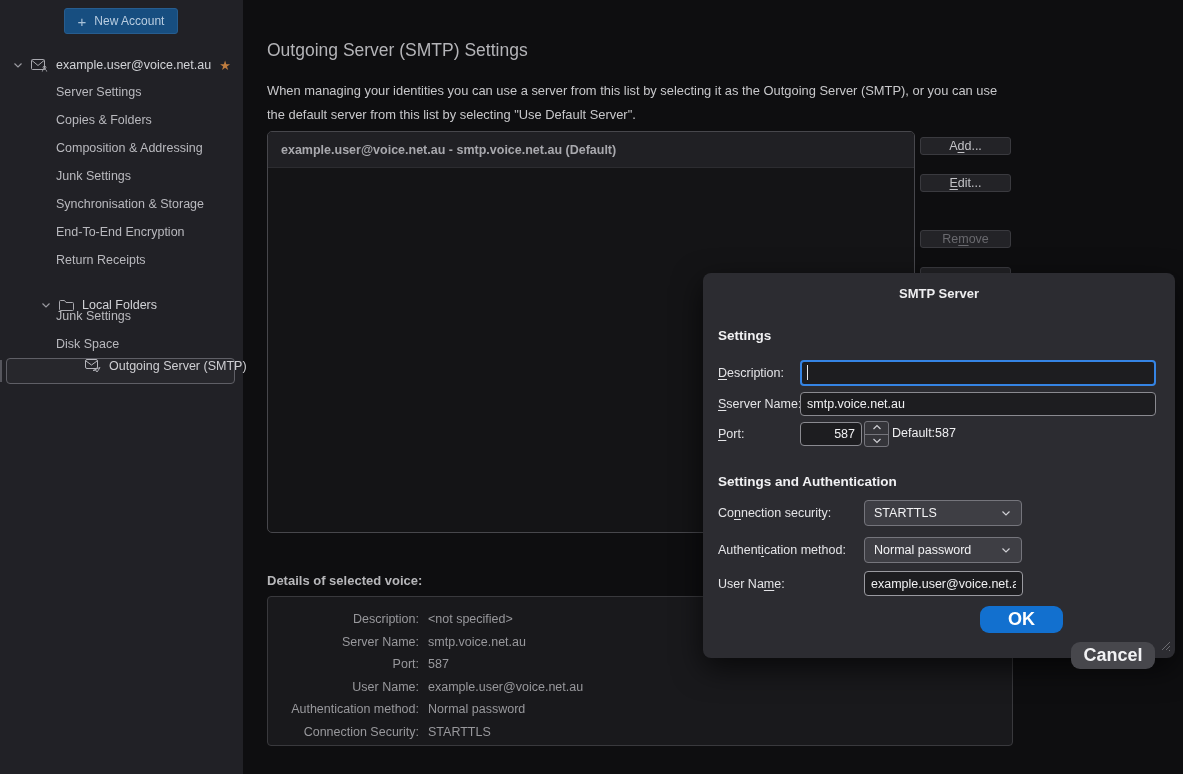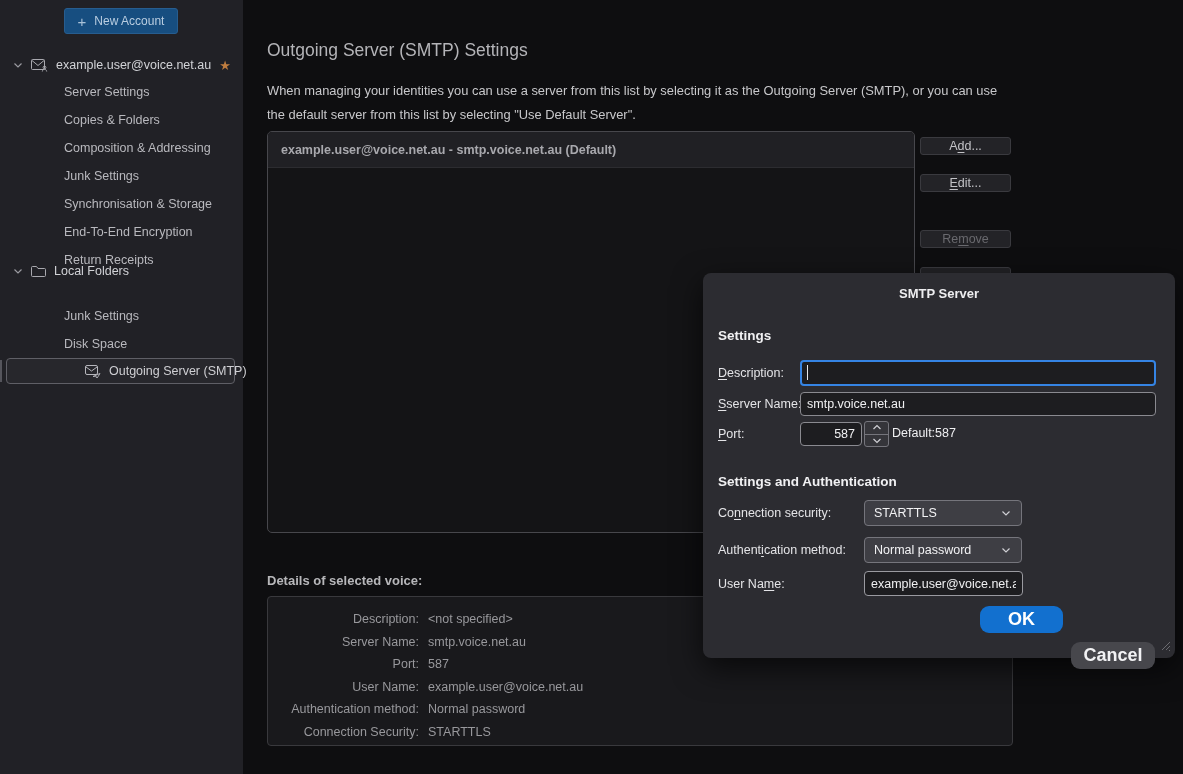--- a/index.html
+++ b/index.html
@@ -18,25 +18,25 @@
     background:#174e80; border:1px solid #275d8f; border-radius:3px;
     color:#b9cde0; font-size:12px; display:flex; align-items:center; justify-content:center; gap:8px;
     cursor:pointer;
   }
   .new-account-btn .plus { font-size:15px; line-height:1; color:#a9c2d8; }
   .tree-row { position:absolute; left:0; width:243px; height:26px; display:flex; align-items:center; color:#d2d3d7; cursor:pointer; }
   .tree-row .chev { margin-left:12px; color:#9a9aa0; display:flex; }
   .tree-row .t-icon { margin-left:7px; color:#a9a9af; display:flex; }
   .tree-row .t-label { margin-left:8px; white-space:nowrap; }
   .tree-row .star { margin-left:8px; color:#c07d3f; font-size:13px; }
-  .tree-child { position:absolute; left:56px; height:26px; display:flex; align-items:center; color:#b9b9be; white-space:nowrap; cursor:pointer;margin-left:8px; }
+  .tree-child { position:absolute; left:56px; height:26px; display:flex; align-items:center; color:#b9b9be; white-space:nowrap; cursor:pointer; }
   .selected-row {
     position:absolute; left:6px; top:358px; width:229px; height:26px;
     border:1px solid #5f5f66; border-radius:4px; background:#27272c;
-    display:flex; align-items:center; color:#cfcfd3; cursor:pointer;
+    display:flex; color:#cfcfd3; cursor:pointer;
   }
   .selected-row .t-icon { margin-left:78px; color:#b6b6bc; display:flex; }
   .selected-row .t-label { margin-left:8px; white-space:nowrap; }
   .sel-indicator { position:absolute; left:0px; top:360px; width:2px; height:22px; background:#55555c; }
 
   
   .main-title { position:absolute; left:267px; top:40px; font-size:17.5px; font-weight:400; color:#b4b4b8; }
   .main-desc { position:absolute; left:267px; top:79px; width:748px; font-size:12.9px; line-height:24px; color:#c8c8cb; }
 
   .server-list {
@@ -137,21 +137,21 @@
     </div>
 
     <div class="tree-child" style="top:79px;">Server Settings</div>
     <div class="tree-child" style="top:107px;">Copies &amp; Folders</div>
     <div class="tree-child" style="top:135px;">Composition &amp; Addressing</div>
     <div class="tree-child" style="top:163px;">Junk Settings</div>
     <div class="tree-child" style="top:191px;">Synchronisation &amp; Storage</div>
     <div class="tree-child" style="top:219px;">End-To-End Encryption</div>
     <div class="tree-child" style="top:247px;">Return Receipts</div>
 
-    <div class="tree-row" style="top:258px;">
+    <div class="tree-row" style="top:292px;margin-left:28px;">
       <span class="chev">
         <svg width="12" height="12" viewBox="0 0 12 12">
             <path d="M2.5 4.5l3.5 3.5 3.5-3.5" fill="none" stroke="currentColor" stroke-width="1.2"></path>
           </svg>
       </span>
       <span class="t-icon">
         <svg width="15" height="12" viewBox="0 0 15 12">
             <path d="M0.5 2.5v8a1 1 0 001 1h12a1 1 0 001-1v-6a1 1 0 00-1-1H7L5.5 1.5h-4a1 1 0 00-1 1z" fill="none" stroke="currentColor"></path>
           </svg>
       </span>

